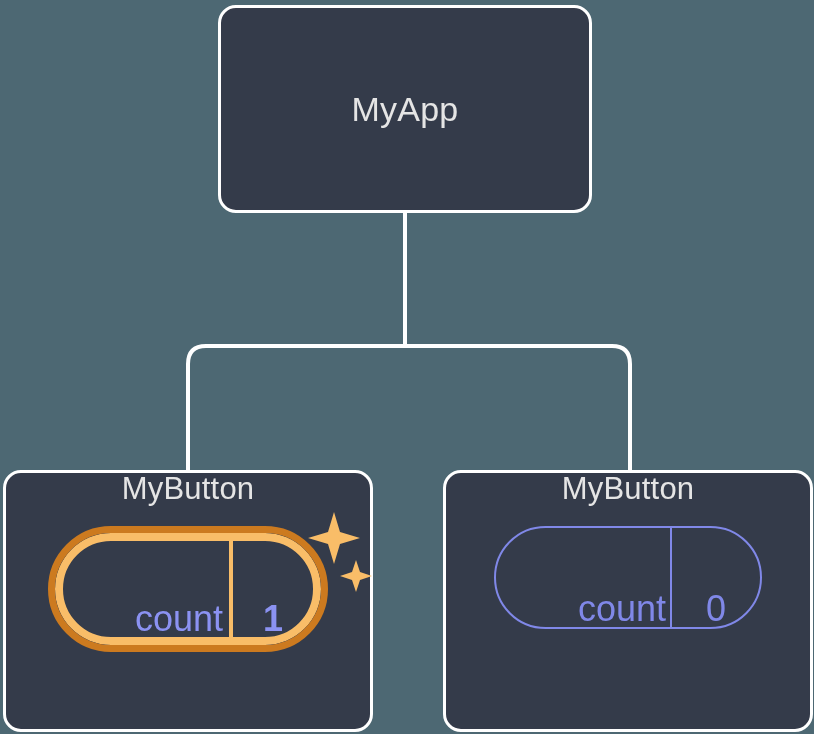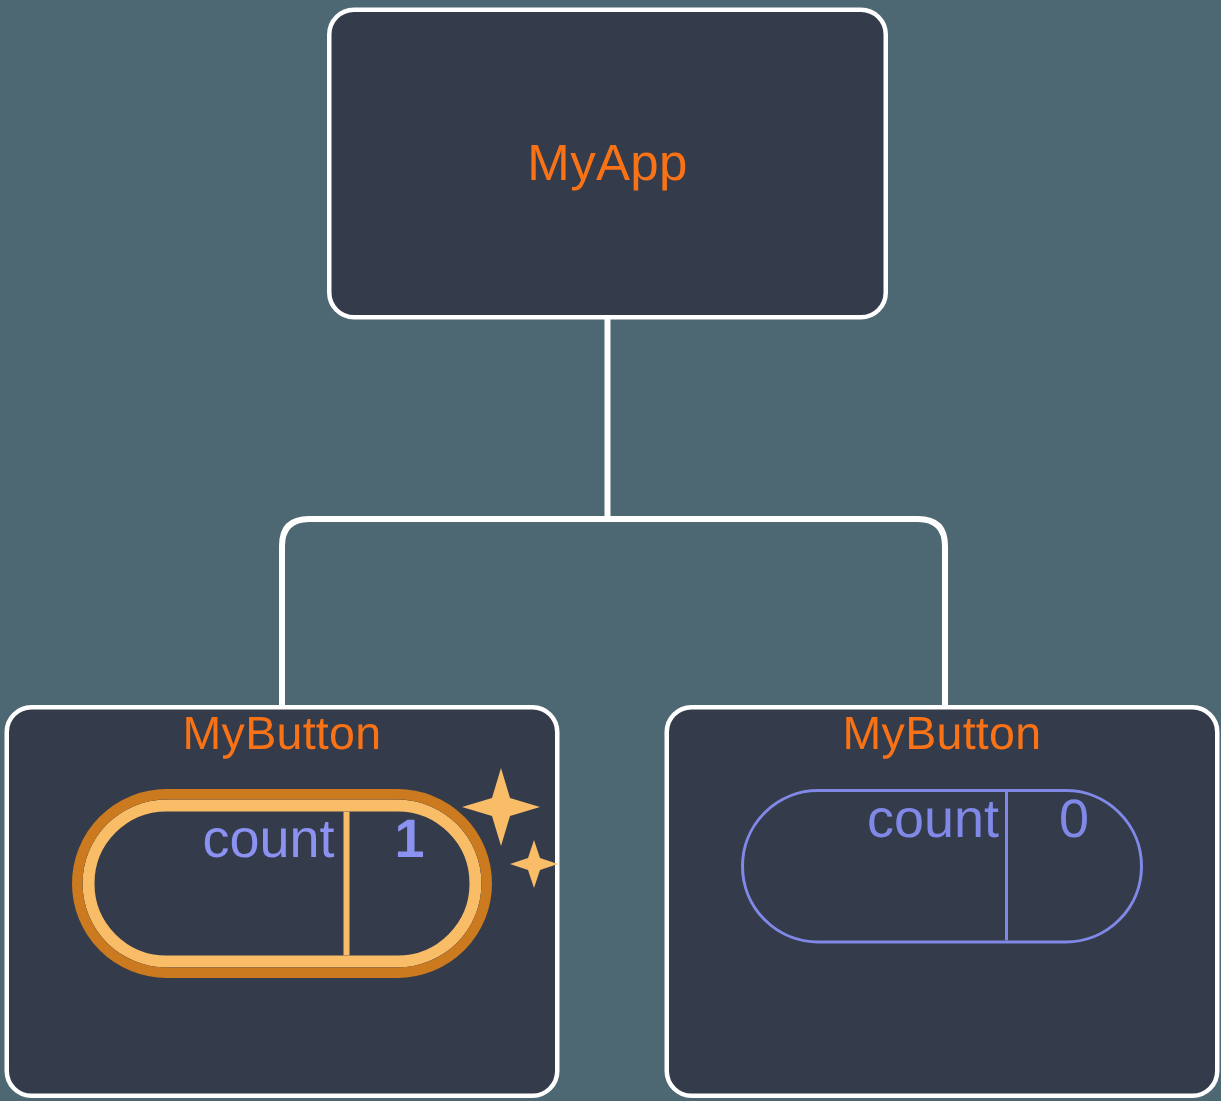--- a/index.html
+++ b/index.html
@@ -55,21 +55,21 @@
   .card-left {
     left: 3px;
     width: 370px;
   }
   .card-right {
     left: 443px;
     width: 370px;
   }
 
   .card-title {
-    color: #f97316;
+    color: #e5e5e5;
     font-size: 34px;
     font-weight: 400;
     letter-spacing: 0.2px;
     line-height: 1;
     white-space: nowrap;
   }
   .card-child .card-title {
     font-size: 31px;
   }
 
@@ -85,21 +85,21 @@
   .pill {
     box-sizing: border-box;
     display: flex;
     align-items: stretch;
     background: #343b4a;
     border-radius: 999px;
     overflow: hidden;
   }
   .pill-cell {
     display: flex;
-    align-items: flex-start;
+    align-items: flex-end;
     justify-content: center;
     box-sizing: border-box;
   }
 
   
   .pill-plain {
     width: 268px;
     height: 103px;
     border: 2px solid #8088e8;
   }

